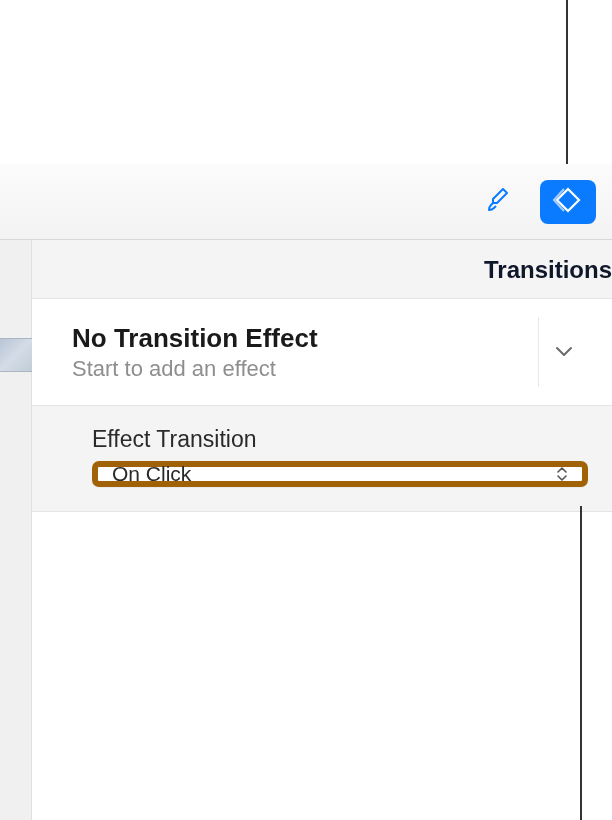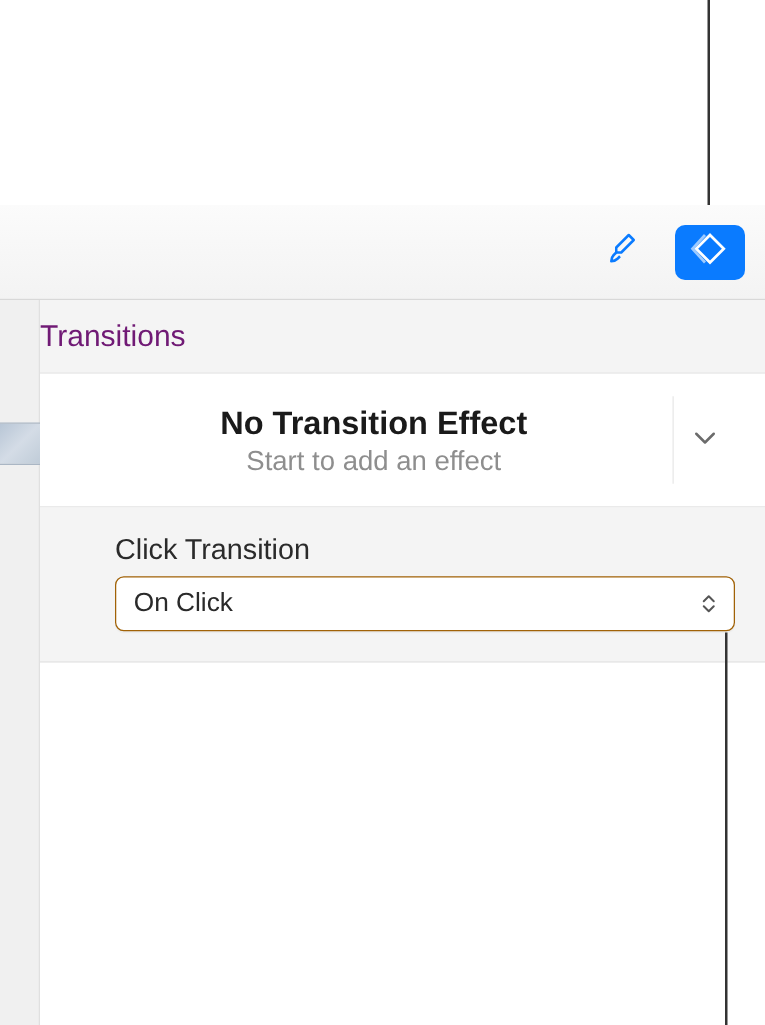--- a/index.html
+++ b/index.html
@@ -73,37 +73,36 @@
       background: linear-gradient(135deg, #b8c6d6 0%, #d4dce6 50%, #c0ccd8 100%);
       border-top: 1px solid #aab6c4;
       border-bottom: 1px solid #aab6c4;
     }
     
     .panel-content {
       margin-left: 32px;
     }
     
     .panel-header {
-      text-align: left;
+      text-align: right;
       padding: 16px 0 14px;
       font-size: 24px;
-      font-weight: 400;
-      color: #701a75;
+      font-weight: 700;
+      color: #0f172a;
       background: #f4f4f4;
       border-bottom: 1px solid #e4e4e4;
     }
     
     .effect-row {
       background: #ffffff;
       padding: 18px 24px 18px 40px;
       display: flex;
       align-items: center;
       justify-content: space-between;
       border-bottom: 1px solid #e4e4e4;
-      text-align: center;
     }
     
     .effect-text {
       flex: 1;
     }
     
     .effect-title {
       font-size: 26px;
       font-weight: 700;
       color: #1a1a1a;
@@ -136,23 +135,23 @@
     .setting-label {
       font-size: 23px;
       font-weight: 400;
       color: #2a2a2a;
       margin-bottom: 8px;
     }
     
     .select-wrapper {
       position: relative;
       background: #ffffff;
-      border: 1px solid #a16207;
+      border: 6px solid #a16207;
       border-radius: 7px;
-      height: 44px;
+      height: 26px;
       display: flex;
       align-items: center;
       padding: 0 14px;
       cursor: pointer;
       box-shadow: 0 1px 1px rgba(0,0,0,0.04);
     }
     
     .select-value {
       font-size: 21px;
       color: #2a2a2a;
@@ -226,21 +225,21 @@
       <div class="effect-chevron">
         <span>
           <svg width="18" height="12" viewBox="0 0 18 12">
             <path d="M2 3 L9 10 L16 3" stroke="#6b6b6b" stroke-width="2" fill="none" stroke-linecap="round" stroke-linejoin="round"></path>
           </svg>
         </span>
       </div>
     </div>
 
     <div class="settings-section">
-      <div class="setting-label">Click Transition</div>
+      <div class="setting-label">Effect Transition</div>
       <div class="select-wrapper">
         <div class="select-value">On Click</div>
         <div class="select-arrows">
           <svg width="12" height="16" viewBox="0 0 12 16">
             <path d="M2 6 L6 2 L10 6" stroke="#555" stroke-width="1.6" fill="none" stroke-linecap="round" stroke-linejoin="round"></path>
             <path d="M2 10 L6 14 L10 10" stroke="#555" stroke-width="1.6" fill="none" stroke-linecap="round" stroke-linejoin="round"></path>
           </svg>
         </div>
       </div>
     </div>

